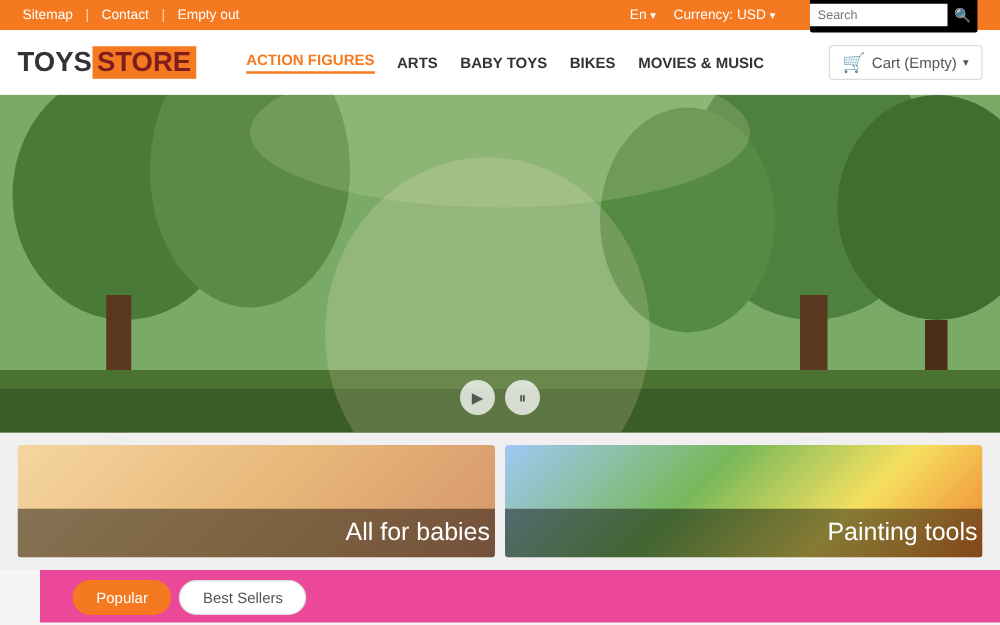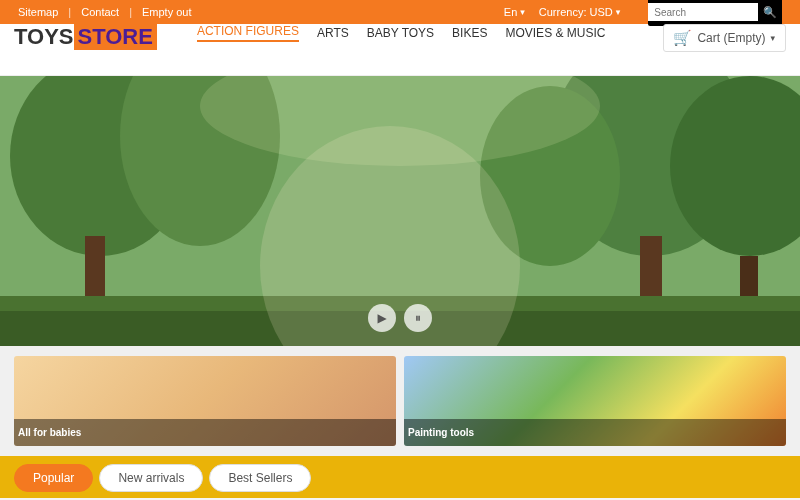--- a/index.html
+++ b/index.html
@@ -47,43 +47,43 @@
       font-size: 11px;
     }
     .dropdown-link { display: flex; align-items: center; gap: 3px; cursor: pointer; }
     .caret { font-size: 9px; }
 
     
     #nav-bar {
       background: #fff;
       height: 52px;
       display: flex;
-      align-items: flex-start;
+      align-items: center;
       padding: 0 14px;
       border-bottom: 1px solid #eee;
       gap: 24px;
     }
     #logo {
       display: flex;
       align-items: center;
       font-size: 22px;
       font-weight: bold;
       line-height: 1;
       margin-right: 16px;
       flex-shrink: 0;
     }
     #logo .toys { color: #333; }
     #logo .store-box {
       background: #f47920;
-      color: #4c1d95;
+      color: #7f1d1d;
       padding: 2px 4px;
       font-size: 22px;
       margin-left: 0;
     }
-    #nav-links { display: flex; gap: 18px; align-items: center; font-size: 12px; font-weight: 400; text-transform: uppercase; flex: 1; }
+    #nav-links { display: flex; gap: 18px; align-items: center; font-size: 12px; font-weight: 700; text-transform: uppercase; flex: 1; }
     #nav-links span { cursor: pointer; color: #333; }
     #nav-links span.active { color: #f47920; border-bottom: 2px solid #f47920; padding-bottom: 2px; }
     #cart-btn {
       display: flex;
       align-items: center;
       gap: 5px;
       background: #fff;
       border: 1px solid #ddd;
       border-radius: 3px;
       padding: 4px 10px;
@@ -150,36 +150,37 @@
     .cat-card-bg {
       width: 100%; height: 100%;
       background-size: cover;
       background-position: center;
     }
     .cat-card-label {
       position: absolute;
       bottom: 0; left: 0; right: 0;
       background: rgba(0,0,0,0.45);
       color: #fff;
-      font-size: 10px;
-      font-weight: 700;
-      text-align: left;
+      font-size: 20px;
+      font-weight: 400;
+      text-align: right;
       padding: 8px 4px;
     }
     
     .cat-babies { background: linear-gradient(135deg, #f5d5a0 0%, #e8b87a 50%, #d4956a 100%); }
     .cat-painting { background: linear-gradient(135deg, #a0c8f5 0%, #78b85a 40%, #f5e060 70%, #f08030 100%); }
     .cat-christmas { background: linear-gradient(135deg, #d4453a 0%, #c0302a 50%, #e8c840 80%, #f5f0e0 100%); }
 
     
     #filter-bar {
       display: flex;
       gap: 6px;
-      padding: 8px 14px 6px;
-      background: #eab308;
+      padding: 8px 26px 6px;
+      background: #ec4899;
+      margin-left: 32px;
     }
     .filter-btn {
       padding: 6px 18px;
       border-radius: 20px;
       border: 1px solid #ddd;
       font-size: 12px;
       cursor: pointer;
       background: #fff;
       color: #555;
     }
@@ -276,15 +277,14 @@
     <div class="cat-card-label">All for babies</div>
   </div>
   <div class="cat-card">
     <div class="cat-card-bg cat-painting"></div>
     <div class="cat-card-label">Painting tools</div>
   </div>
 </div>
 
 <div id="filter-bar">
   <button class="filter-btn active">Popular</button>
-  <button class="filter-btn">New arrivals</button>
   <button class="filter-btn">Best Sellers</button>
 </div>
 
 </body></html>

